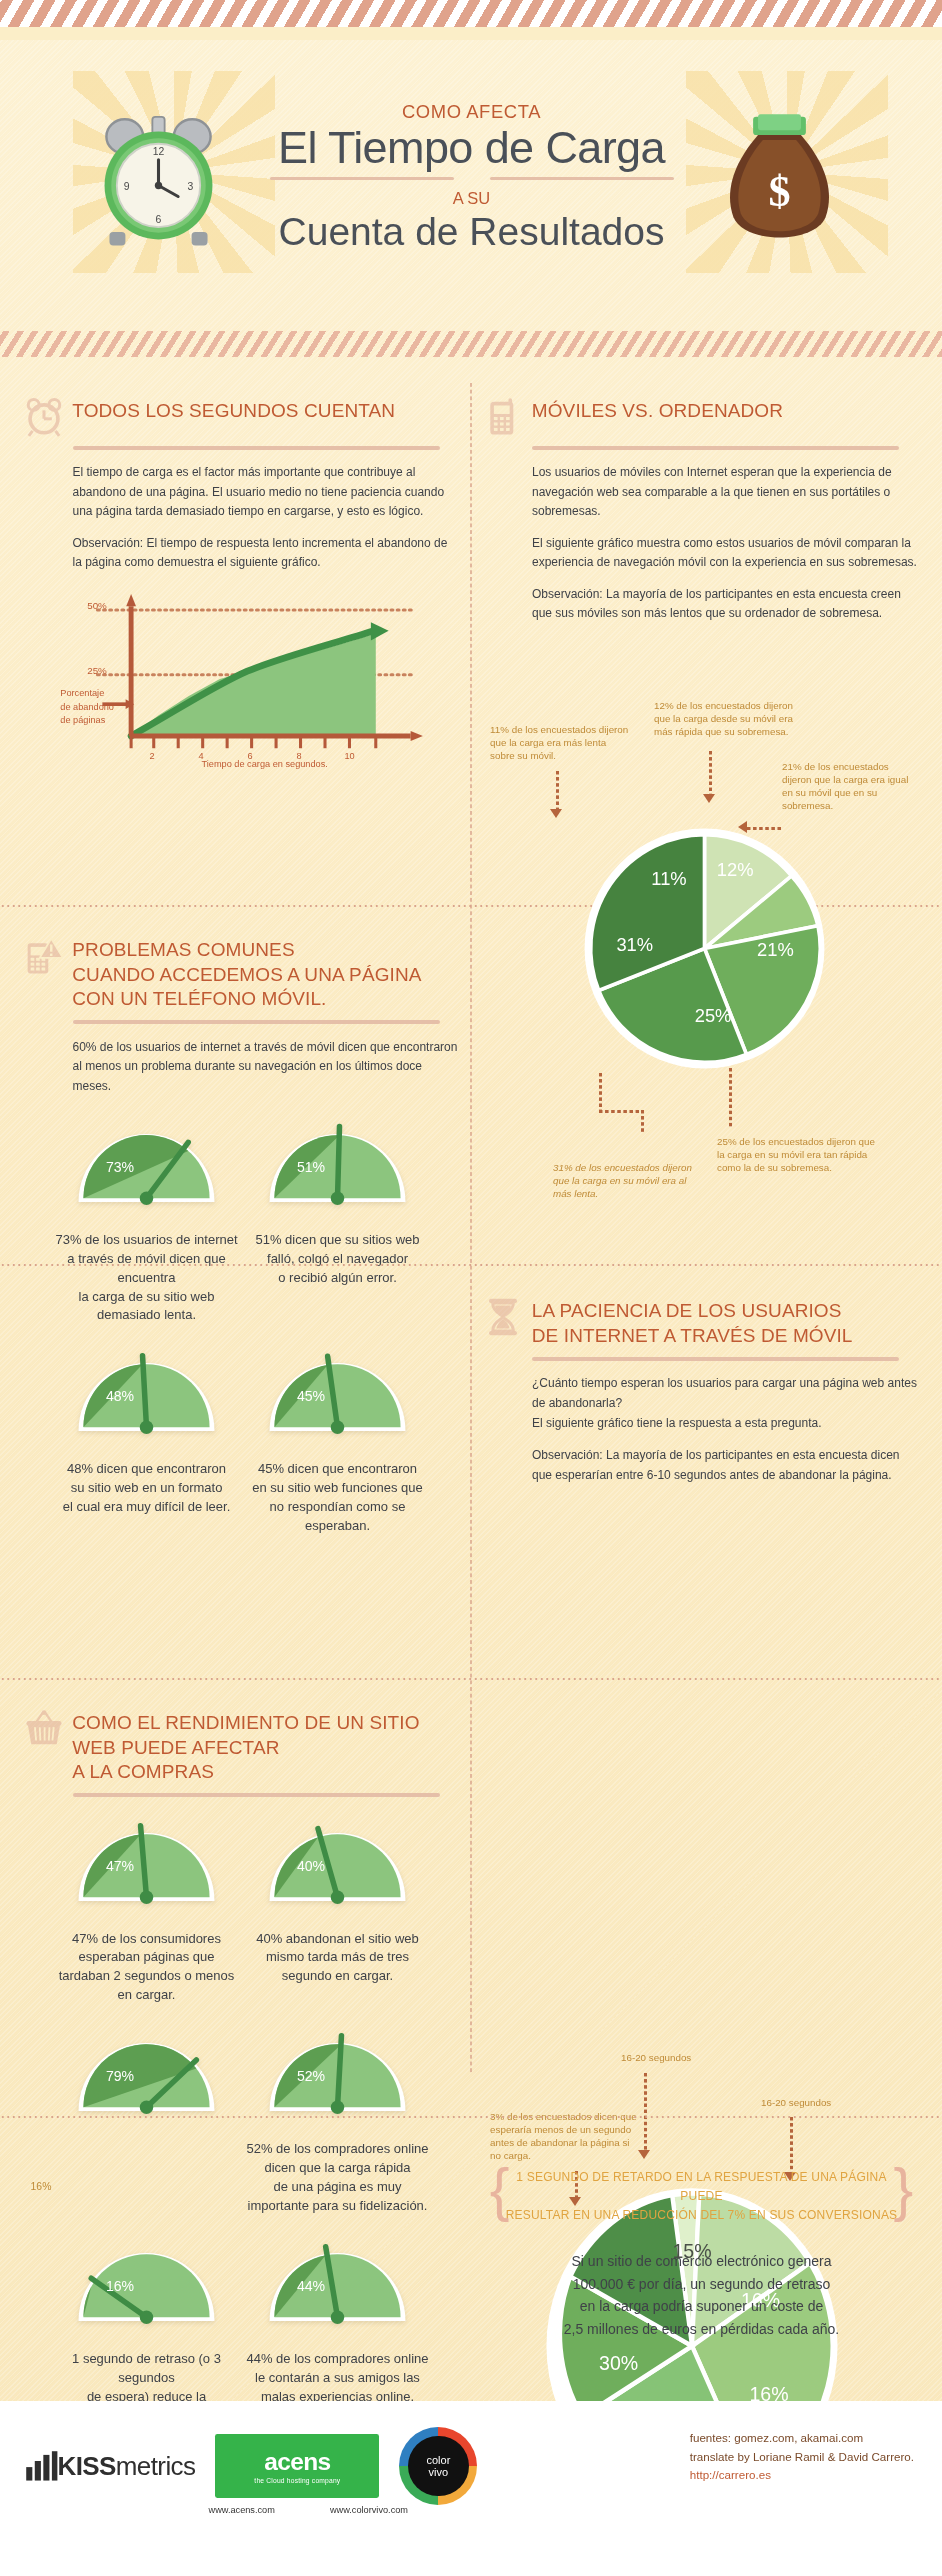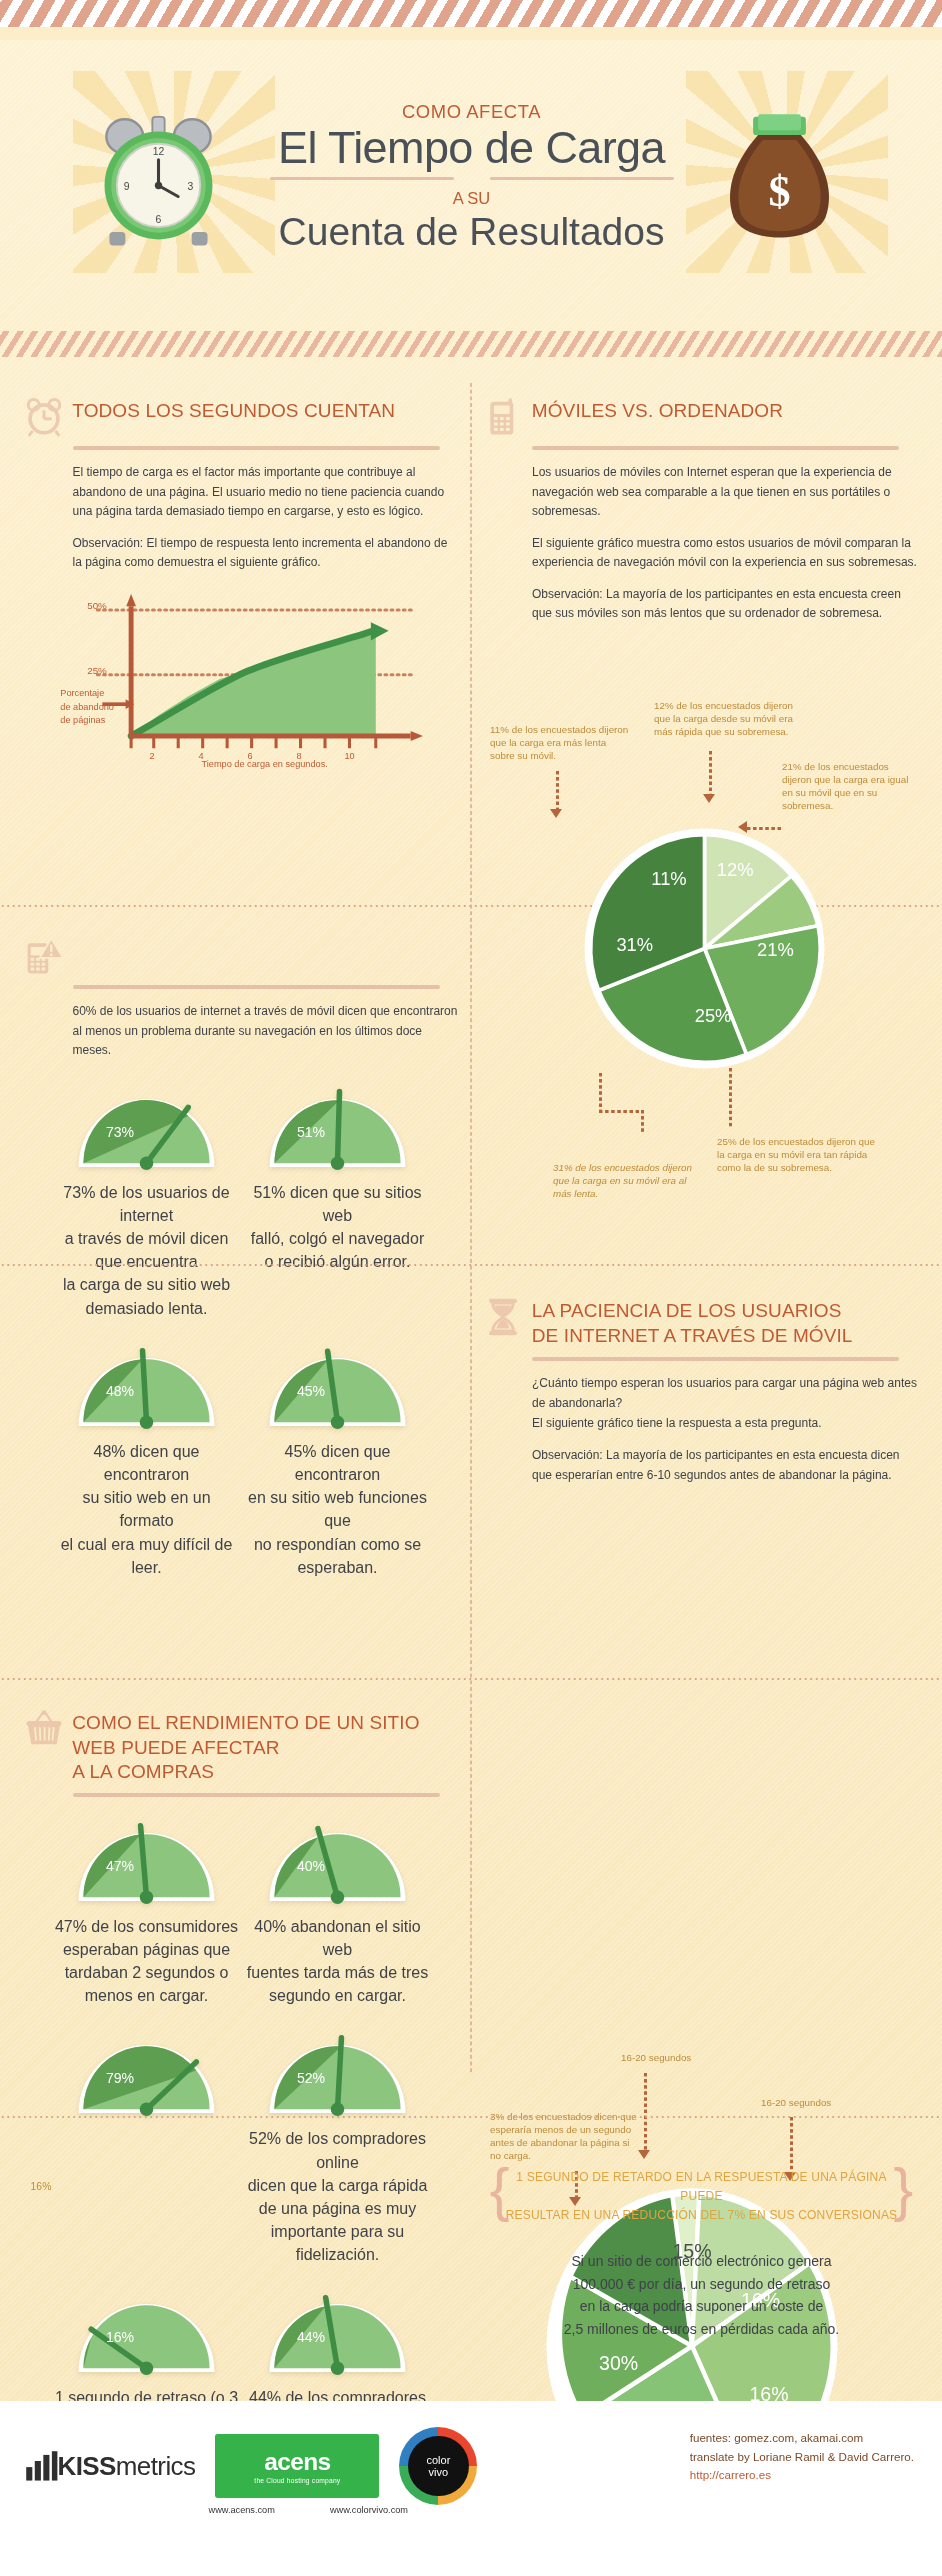--- a/index.html
+++ b/index.html
@@ -101,21 +101,21 @@
     color:#3f4248; font-size:12px; line-height:1.62; margin-left:48px; margin-top:13.5px;
   }
   .body-txt p{ margin-bottom:12.2px; }
   .body-txt p:last-child{ margin-bottom:0; }
 
   
   .gauge-grid{ display:flex; flex-wrap:wrap; justify-content:center; gap:21px 7px; margin-top:21px; }
   .gauge-cell{ width:184px; text-align:center; }
   .gauge-cell.solo{ width:184px; margin:0 auto; }
   .gauge-svg{ display:block; margin:0 auto; filter:drop-shadow(0 2.4px 2.4px rgba(120,100,60,.18)); }
-  .gauge-cap{ color:#3f4248; font-size:16px; line-height:1.45; margin-top:8px; }
+  .gauge-cap{ color:#3f4248; font-size:13px; line-height:1.45; margin-top:23px; }
   .gauge-side{ position:absolute; color:#bf8b38; font-size:10.4px; }
 
   
   .linechart{ position:relative; margin:11px 0 0 48px; width:367px; height:184px; }
   .lc-ylab{ position:absolute; color:#bf5a33; font-size:9.8px; }
   .lc-axlab{ position:absolute; color:#bf5a33; font-size:9.2px; }
   .lc-caption{ position:absolute; left:129px; top:175px; color:#bf5a33; font-size:9.2px; }
 
   
   .pie-wrap{ position:relative; }
@@ -288,20 +288,25 @@
             <rect x="18" y="44" width="6" height="5"></rect>
             <rect x="27" y="44" width="6" height="5"></rect>
           <rect x="9" y="52" width="6" height="5"></rect>
             <rect x="18" y="52" width="6" height="5"></rect>
             <rect x="27" y="52" width="6" height="5"></rect>
         </g>
         <path d="M43 4 L62 36 L24 36 Z" fill="#e0ae99" stroke="#fbeec8" stroke-width="3"></path>
         <rect x="41" y="14" width="4" height="12" fill="#fbeec8"></rect>
         <rect x="41" y="29" width="4" height="4" fill="#fbeec8"></rect>
       </svg>
+      <div class="sec-title">
+        <div>PROBLEMAS COMUNES</div>
+        <div>CUANDO ACCEDEMOS A UNA PÁGINA</div>
+        <div>CON UN TELÉFONO MÓVIL.</div>
+      </div>
     </div>
     <div class="sec-rule" style="width:367px"></div>
     <div class="body-txt">
       <p>60% de los usuarios de internet a través de móvil dicen que encontraron al menos un problema durante su navegación en los últimos doce meses.</p>
     </div>
     <div class="gauge-grid" id="gauges1">
         <div class="gauge-cell">
           <div style="width: 184px;">
             <svg class="gauge-svg" width="141" height="91" viewBox="0 0 230 148.6">
     <path d="M4 138.6 A111 111 0 0 1 226 138.6 Z" fill="#ffffff"></path>
@@ -419,21 +424,21 @@
             <svg class="gauge-svg" width="141" height="91" viewBox="0 0 230 148.6">
     <path d="M4 138.6 A111 111 0 0 1 226 138.6 Z" fill="#ffffff"></path>
     <path d="M12 132.6 A103 103 0 0 1 218 132.6 Z" fill="#8cc57e"></path>
     <path d="M12 132.6 A103 103 0 0 1 83.17124957938043 34.64117882159917 Z" fill="#5d9e51"></path>
     <line x1="115" y1="132.6" x2="83.17124957938043" y2="20.64117882159917" stroke="#3f8c45" stroke-width="9" stroke-linecap="round"></line>
     <circle cx="115" cy="132.6" r="11" fill="#3f8c45"></circle>
     <text x="71.74000000000001" y="89.34" font-size="23" fill="#ffffff" text-anchor="middle" font-family="Liberation Sans, sans-serif">40%</text>
   </svg>
             <div class="gauge-cap">
               <div>40%  abandonan el sitio web</div>
-              <div>fuentes tarda más de tres</div>
+              <div>mismo tarda más de tres</div>
               <div>segundo en cargar.</div>
             </div>
           </div>
         </div>
         <div class="gauge-cell">
           <div style="width: 184px;">
             <svg class="gauge-svg" width="141" height="91" viewBox="0 0 230 148.6">
     <path d="M4 138.6 A111 111 0 0 1 226 138.6 Z" fill="#ffffff"></path>
     <path d="M12 132.6 A103 103 0 0 1 218 132.6 Z" fill="#8cc57e"></path>
     <path d="M12 132.6 A103 103 0 0 1 196.3859662746961 69.47057347374343 Z" fill="#5d9e51"></path>

